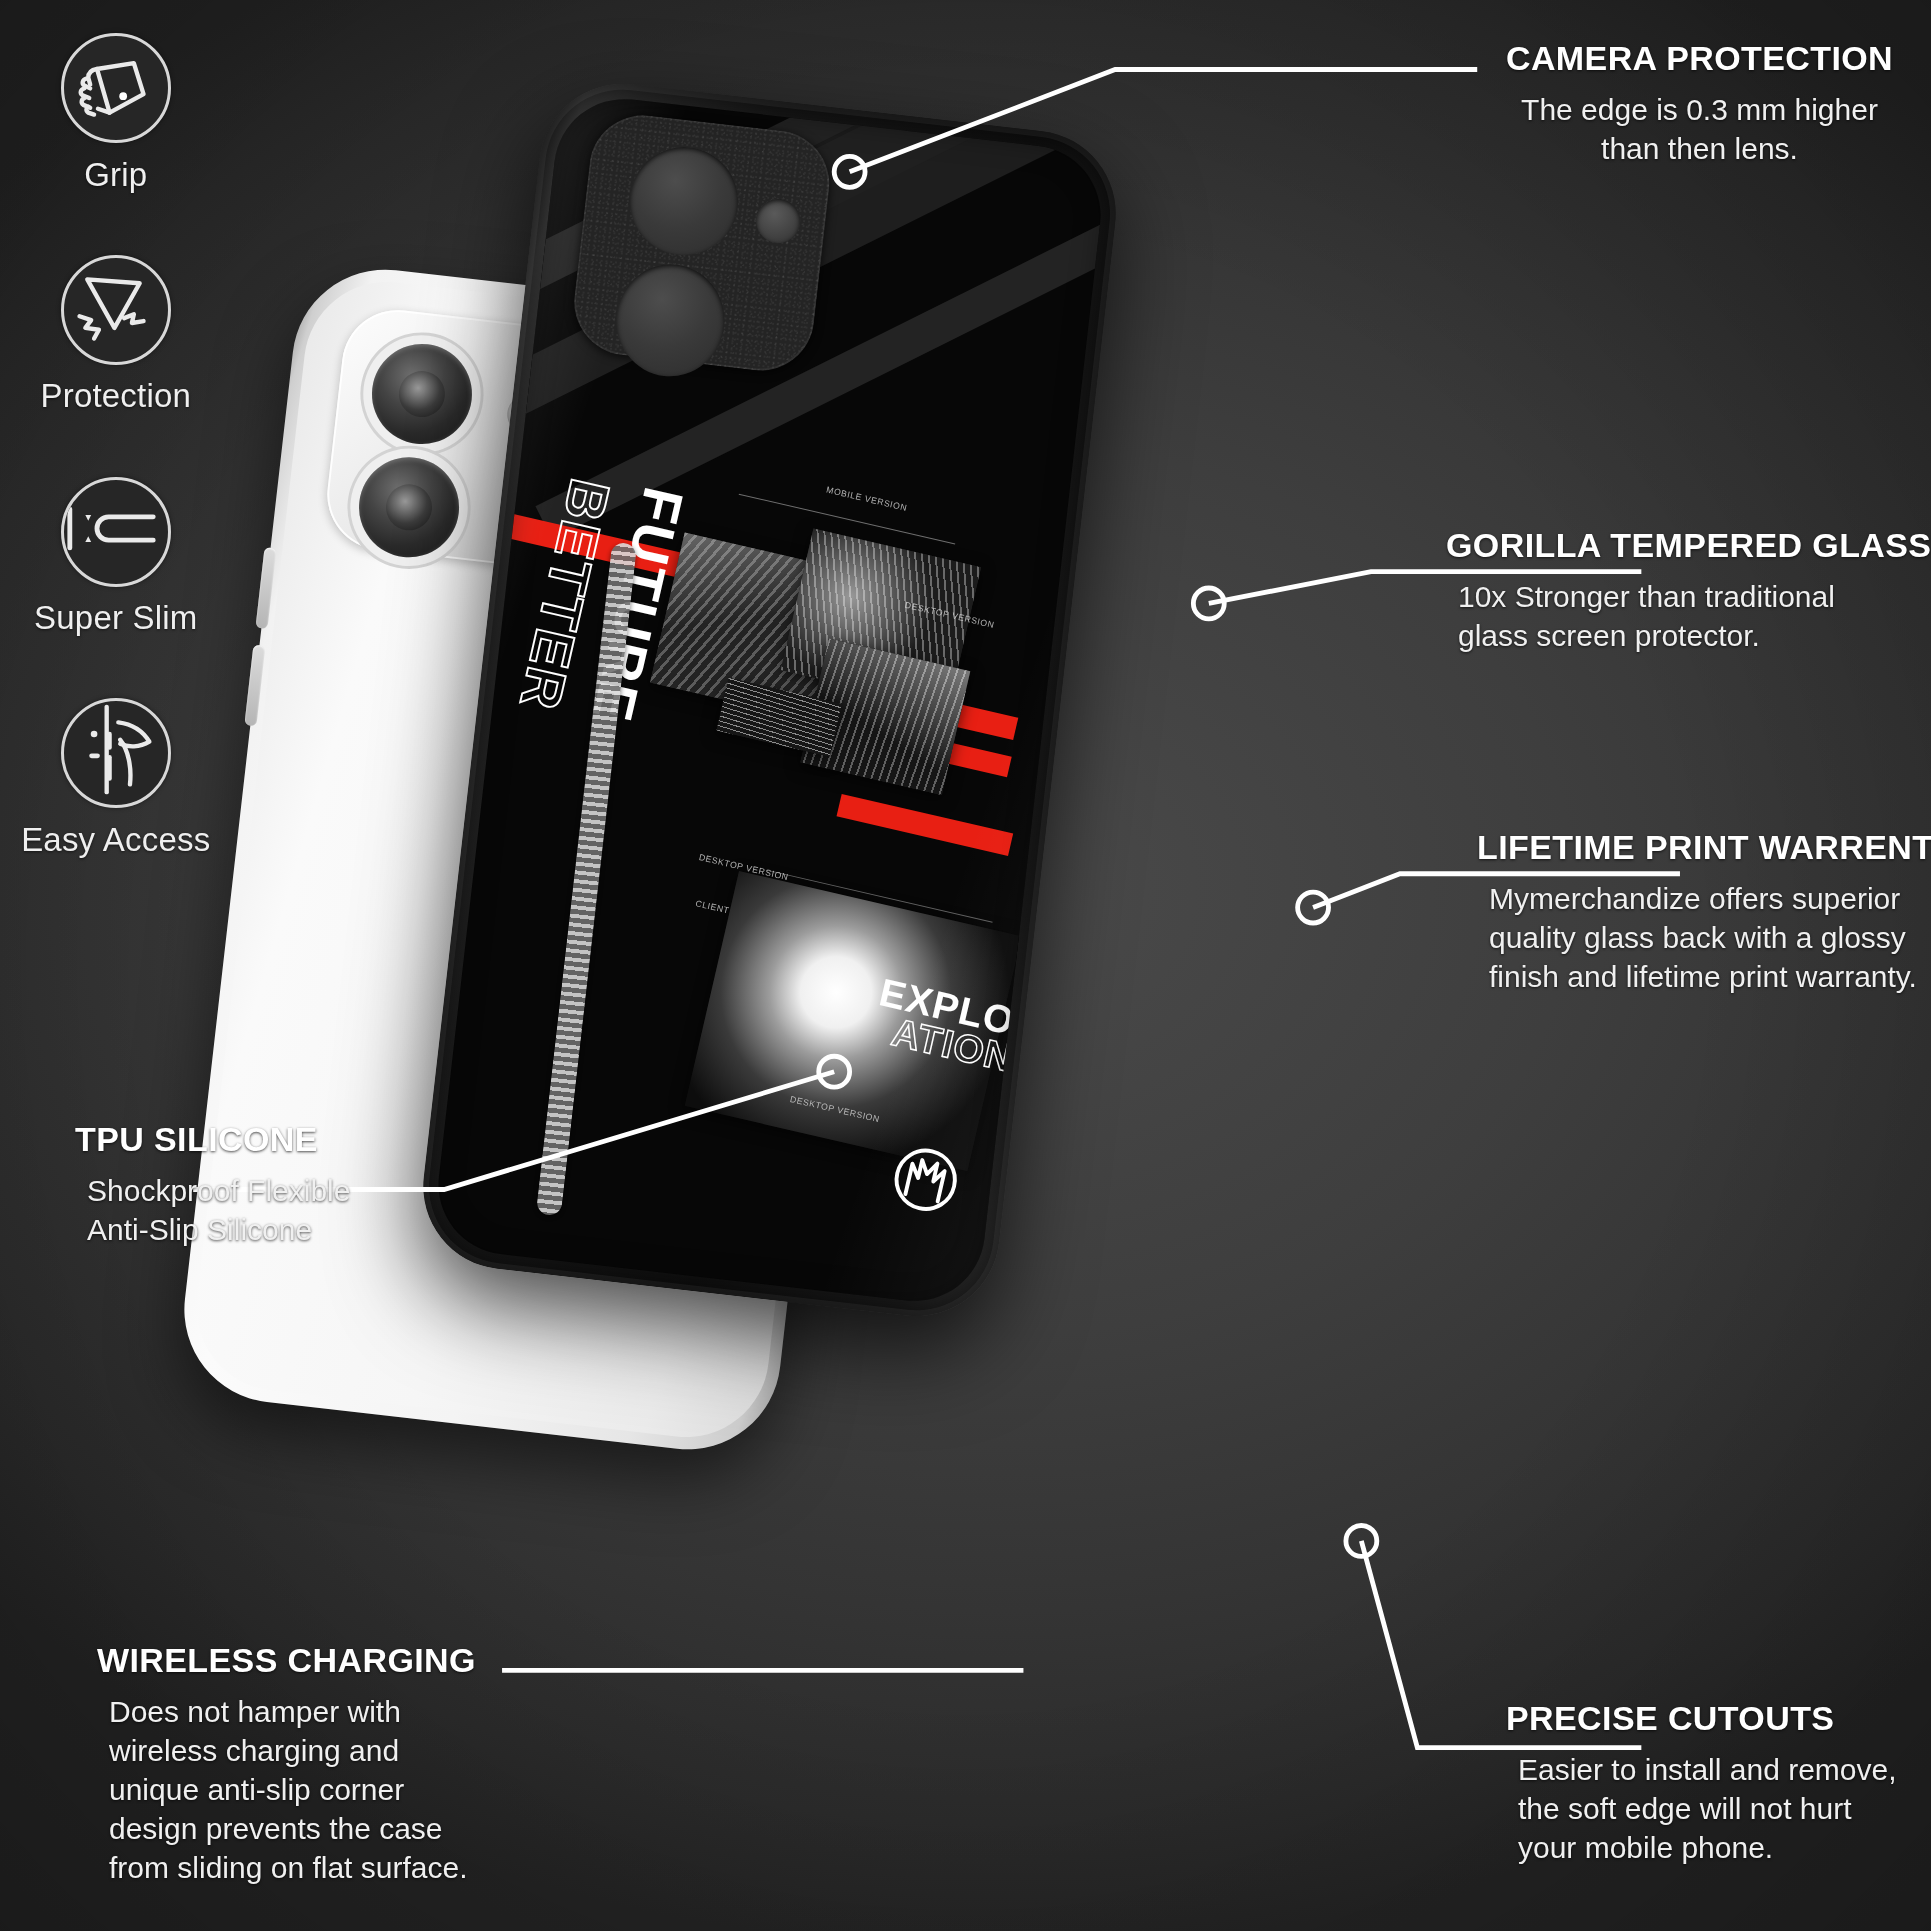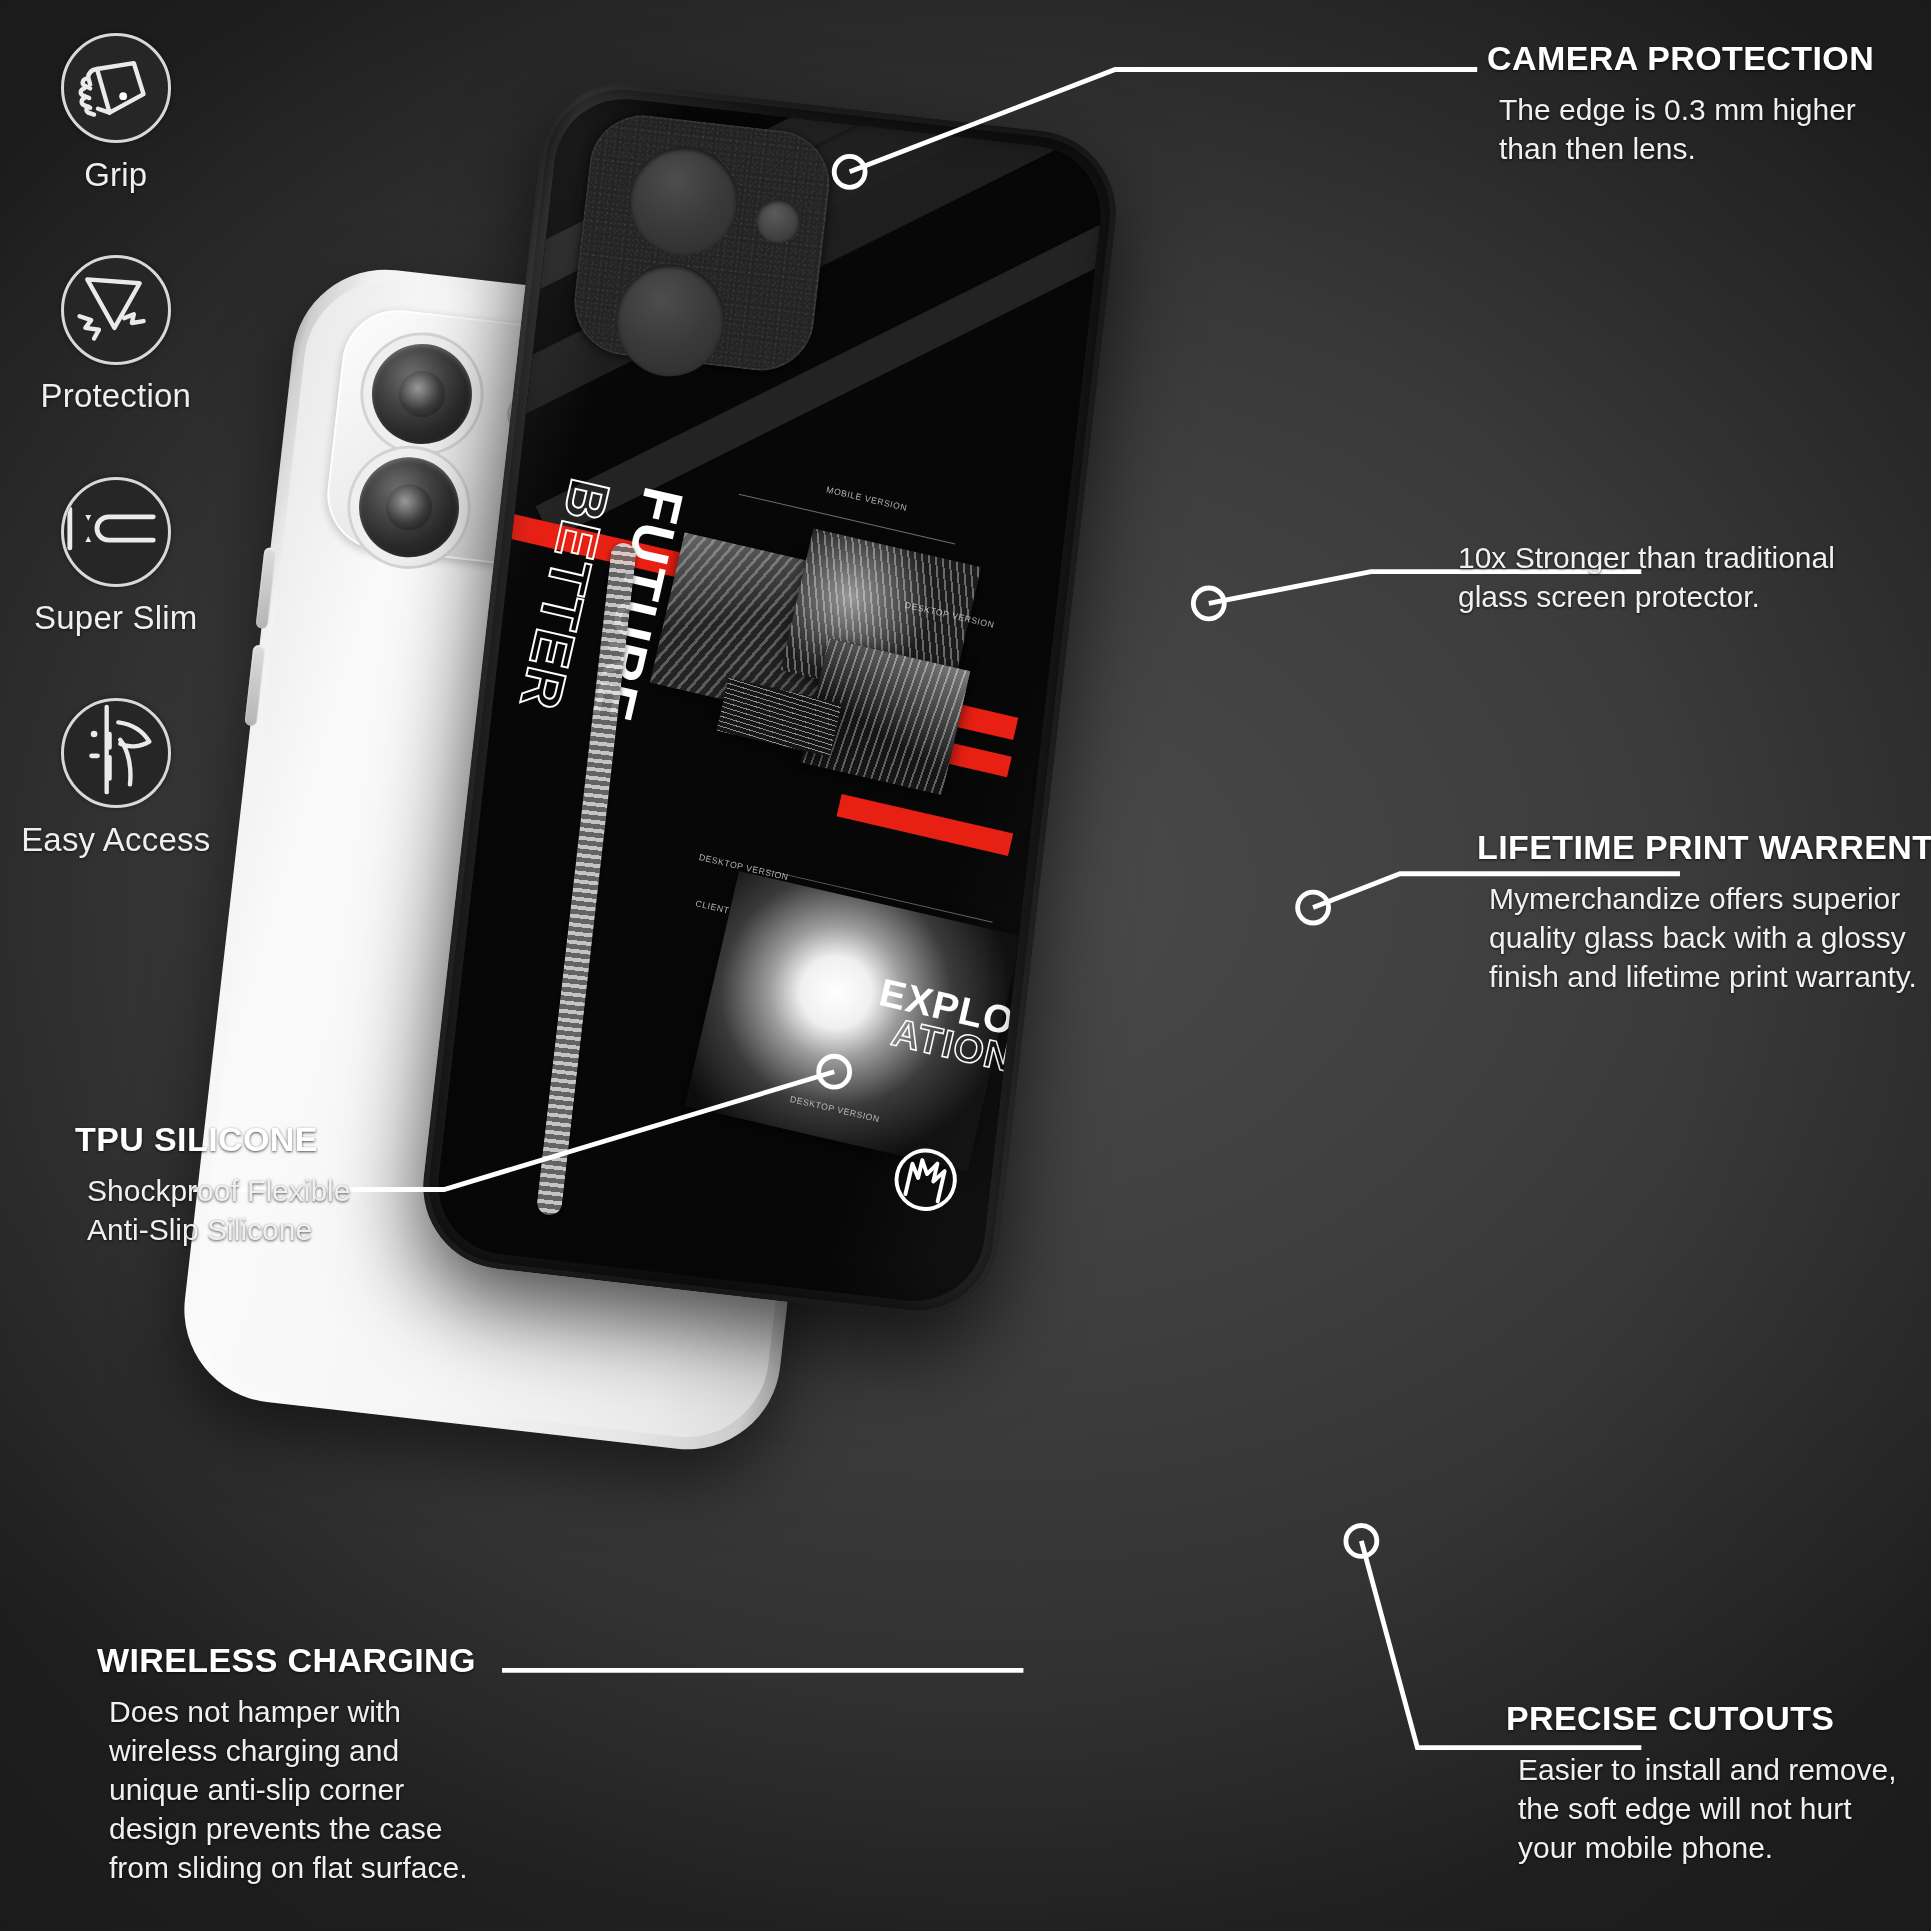--- a/index.html
+++ b/index.html
@@ -360,26 +360,27 @@
       <path d="M1410 1596 L1468 1810 L1700 1810"></path>
       <circle cx="1410" cy="1596" r="16" fill="none"></circle>
 
       <path d="M864 1110 L460 1232 L200 1232"></path>
       <circle cx="864" cy="1110" r="16" fill="none"></circle>
 
       <path d="M1060 1730 L760 1730 L520 1730"></path>
     </g>
   </svg>
 
-  <div class="cbox right" style="left:1487px;top:39px;width:425px;">
+  <div class="cbox right" style="left:1487px;top:39px;width:425px;text-align:center;">
     <div class="ctitle">CAMERA PROTECTION</div>
     <div class="cbody">The edge is 0.3 mm higher than then lens.</div>
   </div>
 
   <div class="cbox right" style="left:1446px;top:526px;width:454px;">
+    <div class="ctitle">GORILLA TEMPERED GLASS</div>
     <div class="cbody">10x Stronger than traditional glass screen protector.</div>
   </div>
 
   <div class="cbox right" style="left:1477px;top:828px;width:454px;">
     <div class="ctitle">LIFETIME PRINT WARRENTY</div>
     <div class="cbody">Mymerchandize offers superior quality glass back with a glossy finish and lifetime  print warranty.</div>
   </div>
 
   <div class="cbox right" style="left:1506px;top:1699px;width:415px;">
     <div class="ctitle">PRECISE CUTOUTS</div>

